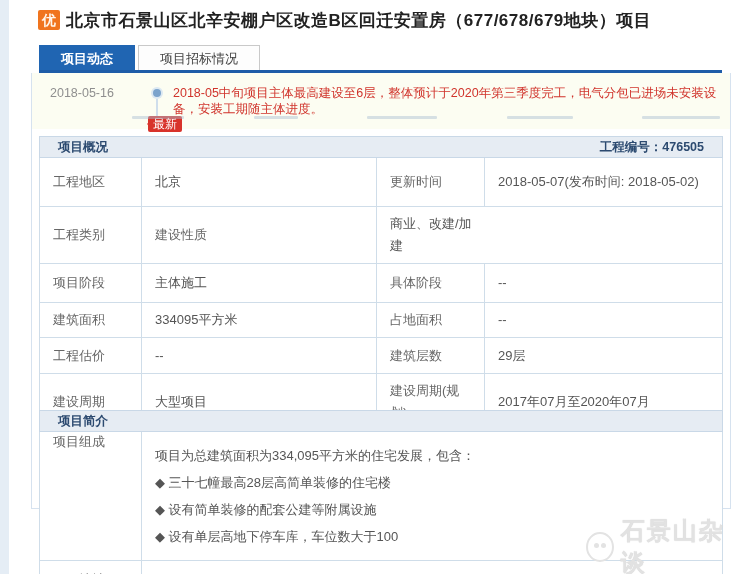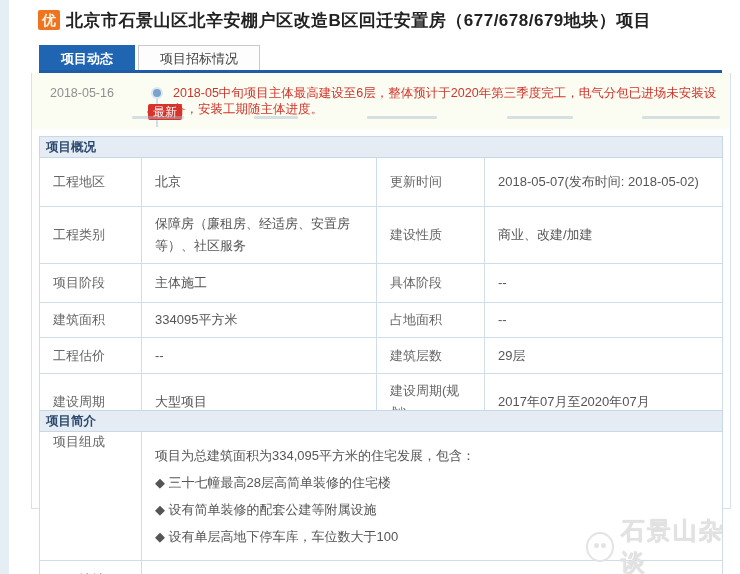--- a/index.html
+++ b/index.html
@@ -32,34 +32,34 @@
   .panel { position:absolute; left:31px; top:73px; width:700px; height:436px;
            border:1px solid #d6e2ef; border-top:none; background:#fff; }
 
   
   .notice { position:absolute; left:0; top:0; right:0; height:56px; background:#fcfdf2; }
   .notice-date { position:absolute; left:18px; top:13px; font-size:12.5px; color:#8f8f8f; }
   .timeline-dot { position:absolute; left:121px; top:16px; width:8px; height:8px; border-radius:50%;
                   background:#7ba3cc; box-shadow:0 0 0 2px #dce8f2; }
   .timeline-line { position:absolute; left:124px; top:26px; width:2px; height:28px; background:#cfdeec; }
   .notice-text { position:absolute; left:141px; top:12px; width:556px; font-size:12.5px; color:#d0342c; line-height:16px; }
-  .new-badge { position:absolute; left:116px; top:31px; background:#d8332b; color:#fff; font-size:12px;
+  .new-badge { position:absolute; left:116px; top:43px; background:#d8332b; color:#fff; font-size:12px;
                line-height:16px; padding:0 5px; border-radius:2px; }
   .new-badge::before { content:""; position:absolute; left:-5px; top:4px; border:4px solid transparent;
                        border-right-color:#d8332b; }
   .faded-bar { position:absolute; left:100px; top:43px; right:10px; height:6px; display:flex;
                justify-content:space-between; opacity:0.45; }
   .faded-bar i { display:block; height:3px; background:#a9bfd3; border-radius:1px; }
 
   
   .sec { position:absolute; left:7px; width:684px; }
   .sec-overview { top:63px; }
   .sec-intro { top:337px; }
   .sec-header { height:22px; background:#e6ecf3; border:1px solid #c9d8e7; display:flex;
-                justify-content:space-between; align-items:center; padding:0 6px;
+                justify-content:space-between; align-items:center; padding:0 18px;
                 font-size:12.5px; font-weight:bold; color:#2c4a70; }
   .proj-no { font-weight:bold; color:#2c4a70; }
 
   .tbl { border:1px solid #cfdde9; border-top:none; background:#fff; }
   .trow { display:grid; grid-template-columns:102px 235px 108px 1fr; border-top:1px solid #cfdde9; }
   .trow:first-child { border-top:none; }
   .tcell { display:flex; align-items:center; padding:6px 13px; font-size:13px; line-height:22px;
            border-right:1px solid #cfdde9; }
   .tcell:last-child { border-right:none; }
   .tcell.lbl { color:#666; }
@@ -115,31 +115,31 @@
         <i style="width:44px"></i>
         <i style="width:70px"></i>
       <i style="width:66px"></i>
         <i style="width:78px"></i>
     </div>
   </div>
 
   <div class="sec sec-overview">
     <div class="sec-header">
       <span>项目概况</span>
+      <span class="proj-no"><span>工程编号：</span><span>476505</span></span>
     </div>
     <div class="tbl">
       <div class="trow">
         <div class="tcell lbl h48">工程地区</div>
         <div class="tcell val h48">北京</div>
         <div class="tcell lbl h48">更新时间</div>
         <div class="tcell val h48">2018-05-07(发布时间: 2018-05-02)</div>
       </div>
       <div class="trow">
         <div class="tcell lbl h54">工程类别</div>
-        <div class="tcell val h54">保障房（廉租房、经适房、安置房等）、社区服务</div>
         <div class="tcell lbl h54">建设性质</div>
         <div class="tcell val h54">商业、改建/加建</div>
       </div>
       <div class="trow">
         <div class="tcell lbl h38">项目阶段</div>
         <div class="tcell val h38">主体施工</div>
         <div class="tcell lbl h38">具体阶段</div>
         <div class="tcell val h38">--</div>
       </div>
       <div class="trow">

